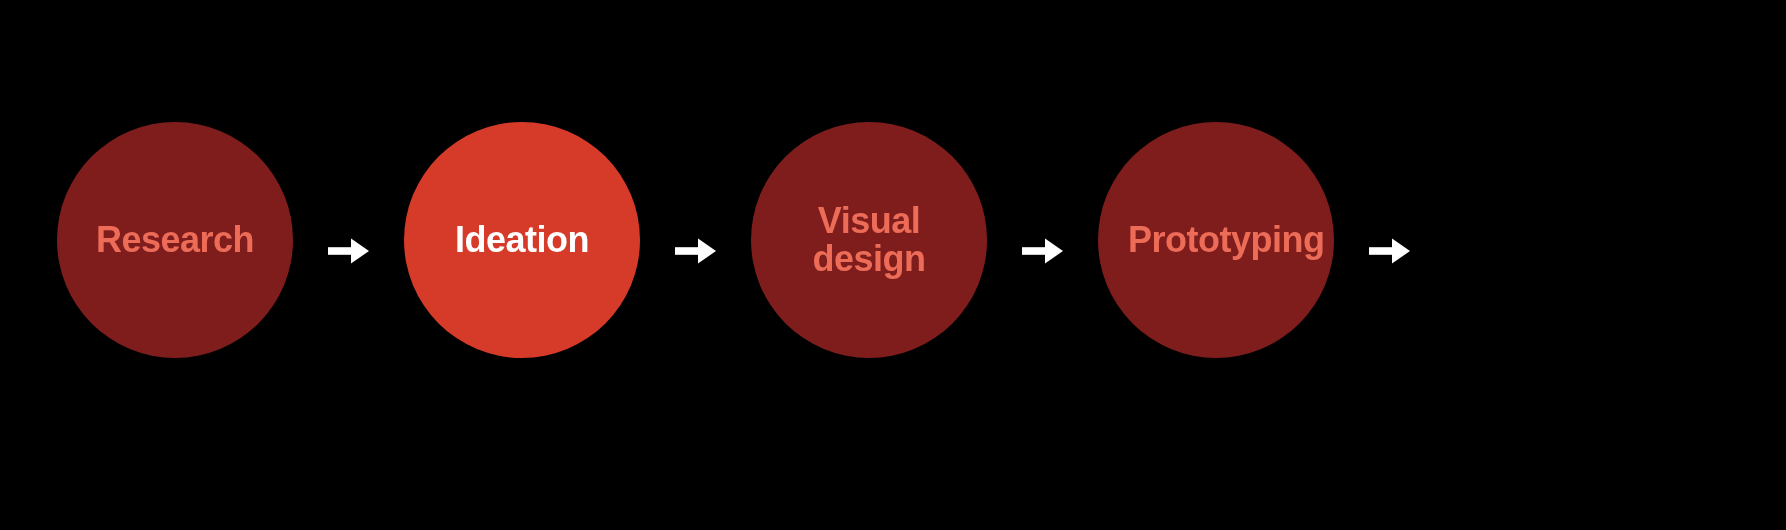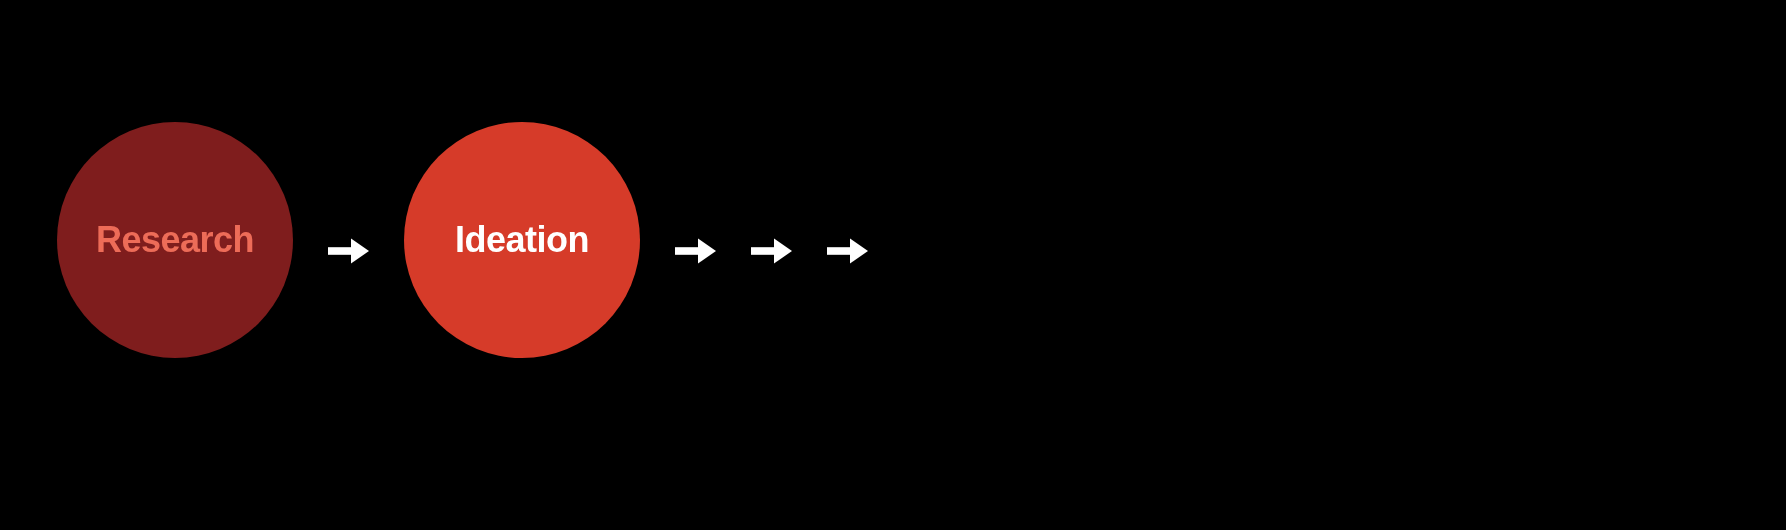--- a/index.html
+++ b/index.html
@@ -72,26 +72,32 @@
 
   <div class="step-circle active">
     <div class="step-label">Ideation</div>
   </div>
 
   <svg class="flow-arrow" viewBox="0 0 41 26" xmlns="http://www.w3.org/2000/svg">
     <rect x="0" y="9.2" width="25" height="7.6" fill="#ffffff"></rect>
     <polygon points="23,0.5 41,13 23,25.5" fill="#ffffff"></polygon>
   </svg>
 
+  <div class="step-circle">
+    <div class="step-label">Visual design</div>
+  </div>
 
   <svg class="flow-arrow" viewBox="0 0 41 26" xmlns="http://www.w3.org/2000/svg">
     <rect x="0" y="9.2" width="25" height="7.6" fill="#ffffff"></rect>
     <polygon points="23,0.5 41,13 23,25.5" fill="#ffffff"></polygon>
   </svg>
 
+  <div class="step-circle">
+    <div class="step-label">Prototyping</div>
+  </div>
 
   <svg class="flow-arrow" viewBox="0 0 41 26" xmlns="http://www.w3.org/2000/svg">
     <rect x="0" y="9.2" width="25" height="7.6" fill="#ffffff"></rect>
     <polygon points="23,0.5 41,13 23,25.5" fill="#ffffff"></polygon>
   </svg>
 
 
 </div>
 
 </body></html>

